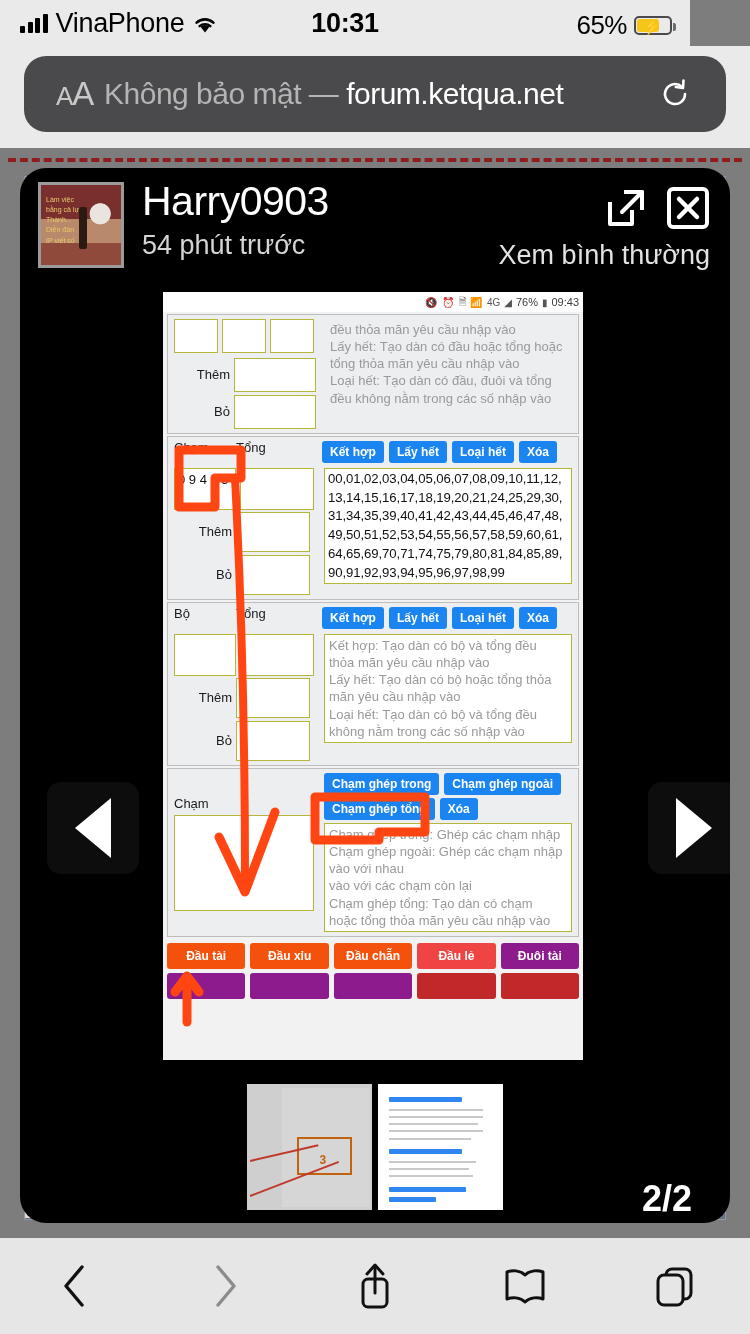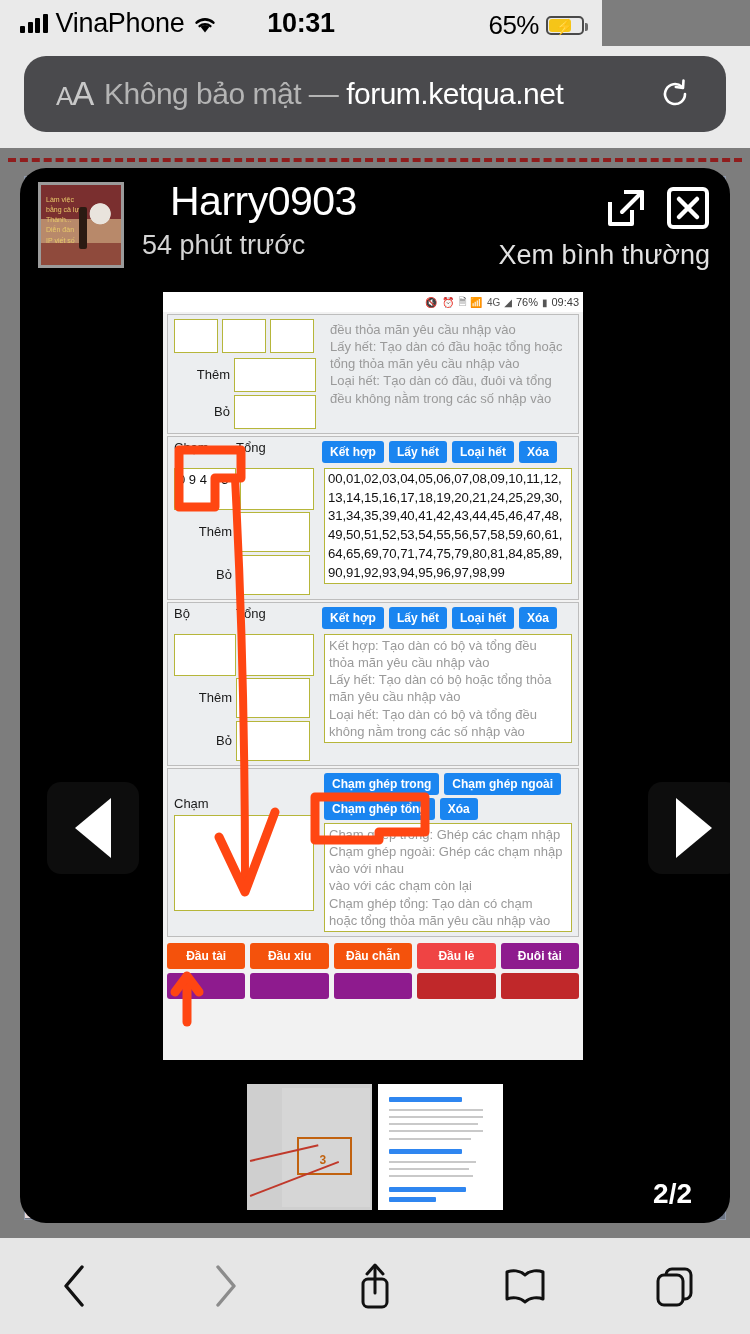--- a/index.html
+++ b/index.html
@@ -6,21 +6,21 @@
   html, body {
     width: 750px; height: 1334px;
     font-family: "Liberation Sans", sans-serif;
     background: #7d7d7d;
     overflow: hidden;
   }
   #root { position: relative; width: 750px; height: 1334px; }
 
   
   .ios-status {
-    position: absolute; top: 0; left: 0; width: 602px; height: 46px;
+    position: absolute; top: 0; left: 0; width: 690px; height: 46px;
     background: #eaeaea;
     display: flex; align-items: center;
   }
   .st-left { position: absolute; left: 20px; top: 8px; display: flex; align-items: center; gap: 8px; }
   .sig-bars { display: flex; align-items: flex-end; gap: 2.5px; height: 18px; }
   .sig-bars i { display: block; width: 5px; background: #000; border-radius: 1px; }
   .sig-bars i:nth-child(1){height:7px}.sig-bars i:nth-child(2){height:11px}
   .sig-bars i:nth-child(3){height:15px}.sig-bars i:nth-child(4){height:19px}
   .carrier { font-size: 27px; color: #000; letter-spacing: -0.3px; }
   .wifi-ico { width: 26px; height: 20px; position: relative; }
@@ -65,21 +65,21 @@
   
   .lb-header { position:absolute; top:0; left:0; right:0; height:110px; }
   .lb-avatar { position:absolute; left:18px; top:14px; width:86px; height:86px;
      border:3px solid #9b9b9b; background:#6e2a2a; overflow:hidden; }
   .lb-avatar .pic { position:absolute; inset:0;
      background:
        radial-gradient(circle at 74% 36%, #e9e4dd 0 13%, transparent 14%),
        linear-gradient(#7a2f2f 0 42%, #b8896a 42% 72%, #8f4a3c 72% 100%); }
   .lb-avatar .txt { position:absolute; left:5px; top:10px; font-size:7px; color:#e8c96a; line-height:1.45; }
   .lb-avatar .man { position:absolute; left:47%; top:28%; width:8px; height:42px; background:#2b1a12; border-radius:2px;}
-  .lb-user { position:absolute; left:122px; top:10px; font-size:41px; color:#fff; letter-spacing:-0.5px;margin-left:28px; }
+  .lb-user { position:absolute; left:122px; top:10px; font-size:41px; color:#fff; letter-spacing:-0.5px; }
   .lb-time { position:absolute; left:122px; top:62px; font-size:27px; color:#d4d4d4; }
   .lb-icons { position:absolute; right:18px; top:16px; display:flex; gap:14px; }
   .lb-ico { width:48px; height:48px; }
   .lb-viewmode { position:absolute; right:20px; top:72px; font-size:27px; color:#e2e2e2; }
 
   
   .shot { position:absolute; top:124px; left:143px; width:420px; height:768px;
      background:#f2f2f2; overflow:hidden; }
   .shot-status { height:20px; background:#fff; display:flex; align-items:center;
      justify-content:flex-end; padding-right:4px; gap:4px; font-size:11px; color:#3b3b3b; }
@@ -108,21 +108,21 @@
 
   
   .navarrow { position:absolute; width:92px; height:92px; background:#0d0d0d;
     border-radius:14px; display:flex; align-items:center; justify-content:center; }
   .navarrow.left { left:27px; top:614px; }
   .navarrow.right { left:628px; top:614px; }
   .tri { width:0; height:0; }
   .tri.l { border-top:30px solid transparent; border-bottom:30px solid transparent; border-right:36px solid #fff; }
   .tri.r { border-top:30px solid transparent; border-bottom:30px solid transparent; border-left:36px solid #fff; }
 
-  .pagenum { position:absolute; right:38px; top:1010px; font-size:28px; font-weight:bold; color:#fff;text-align:right; }
+  .pagenum { position:absolute; right:38px; top:1010px; font-size:36px; font-weight:bold; color:#fff;text-align:right; }
 
   
   .thumbs { position:absolute; left:0; right:0; bottom:12px; height:128px;
     display:flex; align-items:center; justify-content:center; gap:6px; }
   .thumb { width:125px; height:126px; background:#fff; overflow:hidden; position:relative; }
   .thumb.sel { border:4px solid #fff; }
   .t1 { background:#cfcfcf; }
   .t1 .sheet { position:absolute; left:28%; top:3%; right:2%; bottom:2%; background:#d6d6d6; }
   .t1 .box { position:absolute; left:40%; top:42%; width:44%; height:30%; border:2px solid #c1620f; }
   .t1 .n3 { position:absolute; left:58%; top:55%; font-size:12px; color:#c1620f; font-weight:bold;}

